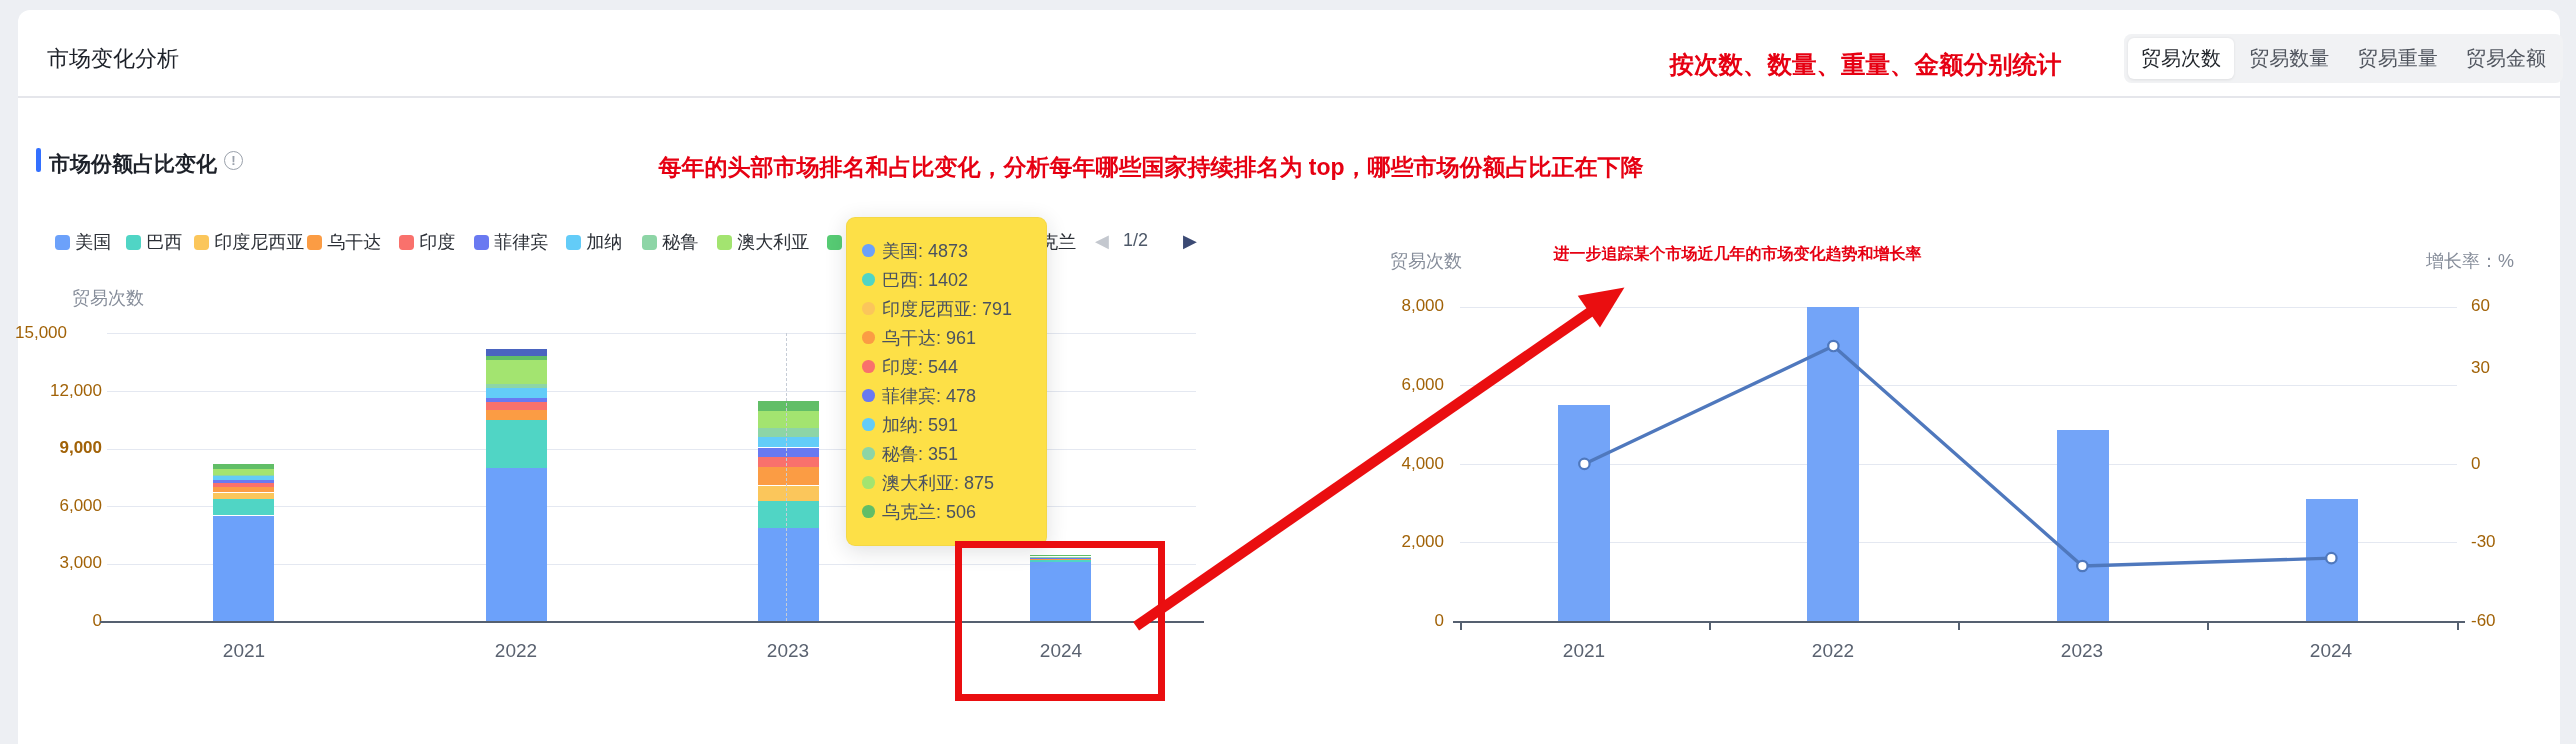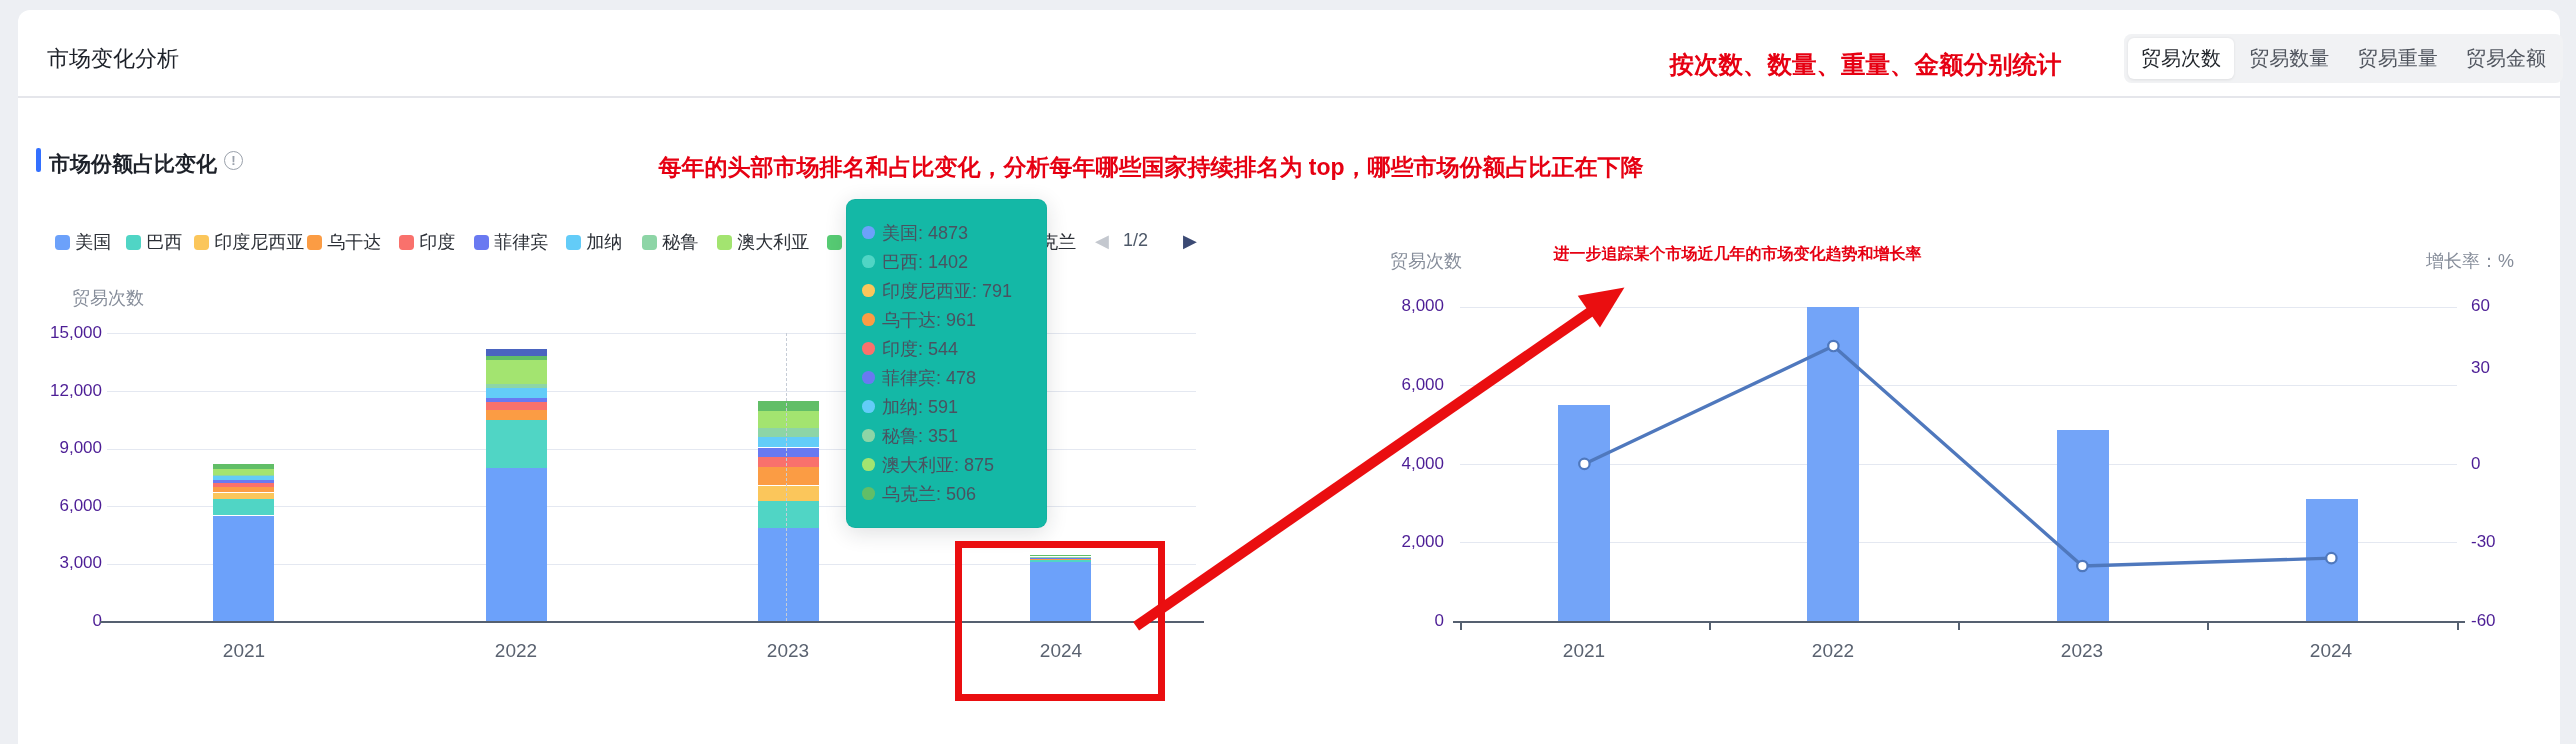--- a/index.html
+++ b/index.html
@@ -17,27 +17,27 @@
   .tab.active{background:#ffffff;color:#1f2329;font-weight:500;box-shadow:0 0.7px 3px rgba(0,0,0,.08);}
   .section-bar{left:36px;top:148px;width:5.2px;height:24px;background:#3370ff;border-radius:2.2px;}
   .section-title{left:49px;top:150px;font-size:21px;font-weight:600;color:#1d2129;}
   .info-icon{left:224px;top:151px;width:19px;height:19px;border:1.5px solid #9aa1ab;border-radius:50%;
              color:#9aa1ab;font-size:13.3px;font-weight:700;display:flex;align-items:center;justify-content:center;box-sizing:border-box;}
   .rednote{color:#e60012;font-weight:700;background:#ffffff;padding:1.5px 7.4px;white-space:nowrap;z-index:40;}
   .legend-item{position:absolute;top:230px;display:flex;align-items:center;gap:5.2px;
                font-size:18px;color:#2b2f36;white-space:nowrap;cursor:pointer;}
   .swatch{width:15px;height:15px;border-radius:3.7px;flex:0 0 auto;}
   .axis-label{font-size:18px;color:#868d9a;white-space:nowrap;}
-  .tick-label{font-size:17px;color:#4c1d95;white-space:nowrap;}
+  .tick-label{font-size:17px;color:#a16207;white-space:nowrap;}
   .gridline{position:absolute;height:0.7px;background:#e4e8f1;}
   .axisline{position:absolute;height:2.2px;background:#556070;}
   .xlabel{position:absolute;font-size:19px;color:#5a6270;transform:translateX(-50%);white-space:nowrap;}
   .bar-seg{position:absolute;}
   .dashed{left:786px;top:333px;height:288px;width:0;border-left:1.5px dashed #c6ccd6;}
-  .tooltip{left:846px;top:199px;width:201px;height:329px;background:#14b8a6;border-radius:9px;
+  .tooltip{left:846px;top:217px;width:201px;height:329px;background:#fde047;border-radius:9px;
            box-shadow:0 4.4px 21px rgba(31,35,41,.14);border:0.7px solid rgba(31,35,41,.04);
            box-sizing:border-box;padding:18px 13.3px 0 15px;z-index:30;}
   .tip-row{display:flex;align-items:center;gap:7.4px;height:29px;font-size:18px;color:#4a5260;white-space:nowrap;}
   .dot{width:12.6px;height:12.6px;border-radius:50%;flex:0 0 auto;}
   .pag{position:absolute;top:230px;font-size:18px;white-space:nowrap;cursor:pointer;}
   .red-rect{left:955px;top:541px;width:210px;height:160px;border:7.4px solid #ea0e10;box-sizing:border-box;z-index:35;}
   svg{position:absolute;left:0;top:0;z-index:38;pointer-events:none;}
 </style>
 </head>
 <body>
@@ -104,25 +104,25 @@
       <div class="legend-item" style="left: 1002px; position: absolute;">
         <span class="swatch" style="background: rgb(97, 190, 103);"></span>
         <span>乌克兰</span>
       </div>
       <div class="tick-label" style="left: 15px; top: 611px; width: 87px; text-align: right; position: absolute;">0</div>
       <div class="axisline" style="left: 100px; top: 621px; width: 1104px; position: absolute;"></div>
       <div class="tick-label" style="left: 15px; top: 553px; width: 87px; text-align: right; position: absolute;">3,000</div>
       <div class="gridline" style="left: 107px; top: 564px; width: 1089px; position: absolute;"></div>
       <div class="tick-label" style="left: 15px; top: 496px; width: 87px; text-align: right; position: absolute;">6,000</div>
       <div class="gridline" style="left: 107px; top: 506px; width: 1089px; position: absolute;"></div>
-      <div class="tick-label" style="left: 15px; top: 438px; width: 87px; text-align: right; position: absolute;">9,000</div>
+      <div class="tick-label" style="left: 15px; top: 438px; width: 87px; text-align: right; position: absolute; font-weight: bold;">9,000</div>
       <div class="gridline" style="left: 107px; top: 449px; width: 1089px; position: absolute;"></div>
       <div class="tick-label" style="left: 15px; top: 381px; width: 87px; text-align: right; position: absolute;">12,000</div>
       <div class="gridline" style="left: 107px; top: 391px; width: 1089px; position: absolute;"></div>
-      <div class="tick-label" style="left: 15px; top: 323px; width: 87px; text-align: right; position: absolute;">15,000</div>
+      <div class="tick-label" style="left: 15px; top: 323px; width: 87px; text-align: left; position: absolute;">15,000</div>
       <div class="gridline" style="left: 107px; top: 333px; width: 1089px; position: absolute;"></div>
       <div class="xlabel" style="left: 244px; top: 640px; position: absolute;">2021</div>
       <div class="bar-seg" style="left: 213px; top: 516px; width: 61px; height: 105px; background: rgb(108, 161, 250); position: absolute;"></div>
       <div class="bar-seg" style="left: 213px; top: 498px; width: 61px; height: 17px; background: rgb(80, 213, 197); position: absolute;"></div>
       <div class="bar-seg" style="left: 213px; top: 493px; width: 61px; height: 5.8px; background: rgb(251, 198, 91); position: absolute;"></div>
       <div class="bar-seg" style="left: 213px; top: 487px; width: 61px; height: 5.4px; background: rgb(251, 156, 68); position: absolute;"></div>
       <div class="bar-seg" style="left: 213px; top: 483px; width: 61px; height: 4.4px; background: rgb(249, 113, 108); position: absolute;"></div>
       <div class="bar-seg" style="left: 213px; top: 480px; width: 61px; height: 2.9px; background: rgb(105, 121, 241); position: absolute;"></div>
       <div class="bar-seg" style="left: 213px; top: 476px; width: 61px; height: 3.5px; background: rgb(99, 204, 248); position: absolute;"></div>
       <div class="bar-seg" style="left: 213px; top: 475px; width: 61px; height: 1.2px; background: rgb(141, 213, 166); position: absolute;"></div>

